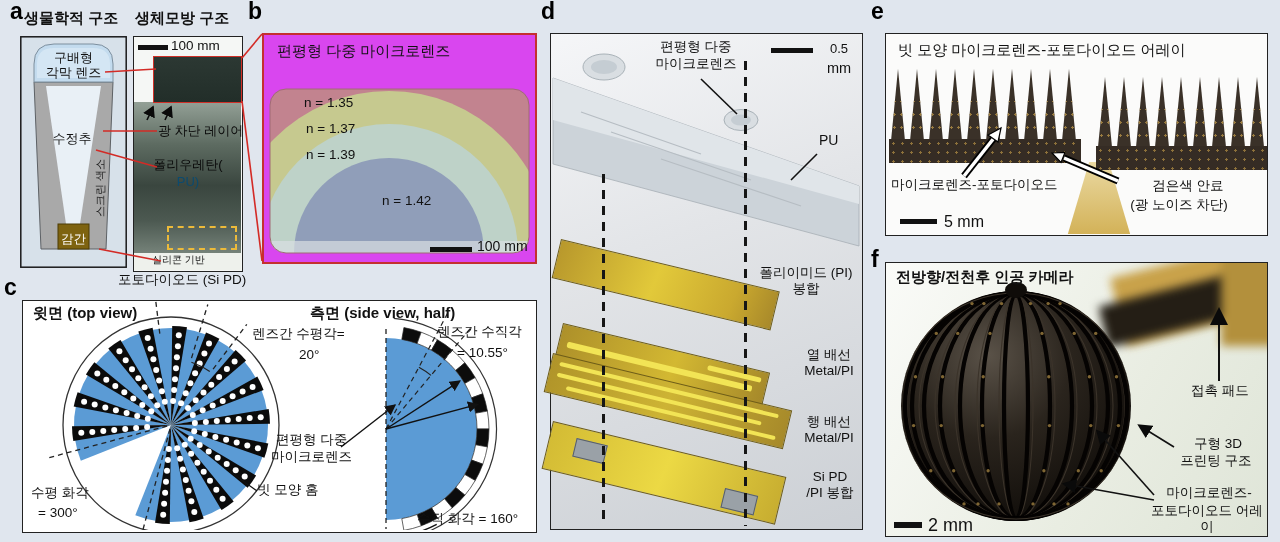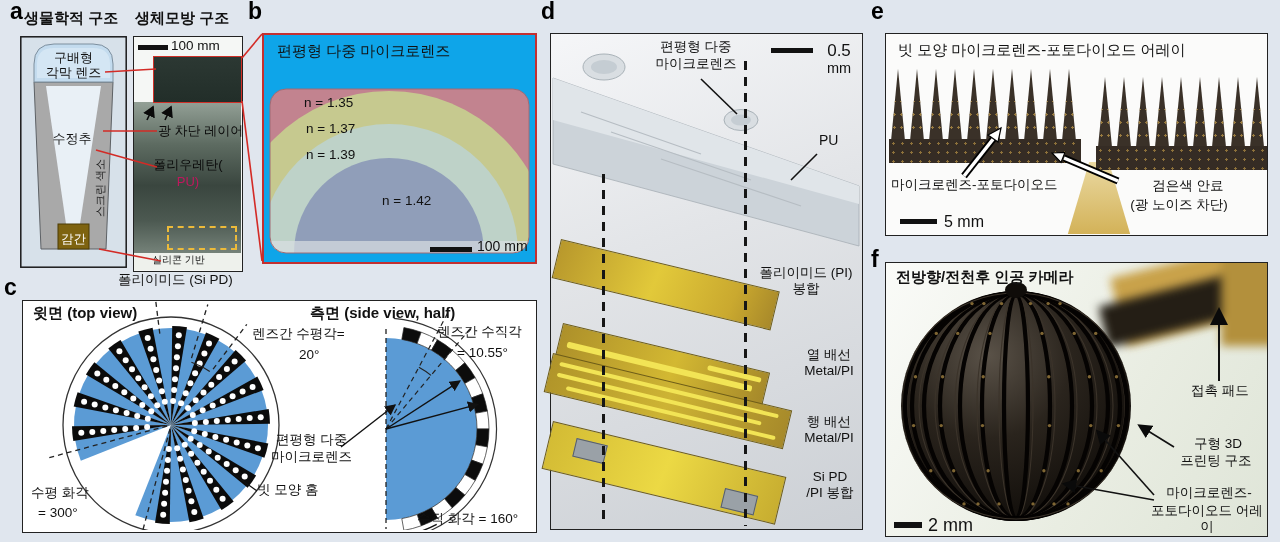--- a/index.html
+++ b/index.html
@@ -48,30 +48,30 @@
     <text x="52" y="107" text-anchor="middle" font-size="13" fill="#111">수정추</text>
     <text x="84" y="152" text-anchor="middle" font-size="11" fill="#222" transform="rotate(-90 84 152)">스크린 색소</text>
     <text x="53.5" y="207" text-anchor="middle" font-size="12.5" fill="#fff">감간</text>
   </svg>
 
   <div class="abs" style="left:133px;top:36px;width:110px;height:236px;border:1.6px solid #222;box-sizing:border-box;background:#f5f7f5;z-index:5">
     <div class="abs" style="left:0;top:65px;width:107px;height:152px;background:linear-gradient(#93a096 0%,#5d6b61 28%,#3a463f 55%,#4c5951 78%,#76837a 100%)"></div>
     <div class="abs" style="left:19px;top:19px;width:89px;height:47px;background:linear-gradient(#2c3833,#222e29);border:1.6px solid #d03028;box-sizing:border-box"></div>
     <div class="lb" style="left:24px;top:86px;font-size:13px;color:#0a0a0a">광 차단 레이어</div>
     <div class="lb ctr" style="left:14px;top:120px;width:80px;font-size:13px;color:#0a0a0a">폴리우레탄(</div>
-    <div class="lb ctr" style="left:14px;top:137px;width:80px;font-size:13px;color:#be185d">PU)</div>
+    <div class="lb ctr" style="left:14px;top:137px;width:80px;font-size:13px;color:#0c4a6e">PU)</div>
     <div class="abs" style="left:33px;top:189px;width:70px;height:24px;border:2px dashed #ecba3a;box-sizing:border-box"></div>
     <div class="abs" style="left:0;top:216px;width:107px;height:17px;background:#eef1ec"></div>
     <div class="lb" style="left:18px;top:217px;font-size:10px">실리콘 기반</div>
     <div class="bar" style="left:4px;top:8px;width:30px;height:5px"></div>
     <div class="lb" style="left:37px;top:1px;font-size:13.5px">100 mm</div>
   </div>
-  <div class="lb" style="left:118px;top:272px;font-size:13.5px">폴리이미드 (Si PD)</div>
-
-  <div class="abs" style="left:262px;top:33px;width:275px;height:231px;background:#0ea5e9;border:2px solid #c43030;box-sizing:border-box;z-index:5">
+  <div class="lb" style="left:118px;top:272px;font-size:13.5px">포토다이오드 (Si PD)</div>
+
+  <div class="abs" style="left:262px;top:33px;width:275px;height:231px;background:#d946ef;border:2px solid #c43030;box-sizing:border-box;z-index:5">
     <svg width="271" height="227" viewBox="0 0 271 227">
       <defs>
           <clipPath id="bc">
             <rect x="6" y="54" width="259" height="164" rx="16"></rect>
           </clipPath>
         </defs>
       <g clip-path="url(#bc)">
         <rect x="6" y="54" width="259" height="164" fill="#c2838f"></rect>
         <circle cx="125" cy="218" r="162" fill="#c6c98f"></circle>
         <circle cx="125" cy="218" r="129" fill="#bed2c8"></circle>
@@ -305,21 +305,21 @@
     </div>
     <div class="gold" style="left:2px;top:387px;width:240px;height:49px;background:linear-gradient(100deg,#d3bb34,#ecd944 50%,#c7ad30)">
       <div class="chip" style="left:26px;top:10px;width:30px;height:17px"></div>
       <div class="chip" style="left:182px;top:24px;width:32px;height:18px"></div>
     </div>
     <div class="dash-v" style="left:51px;top:140px;height:352px"></div>
     <div class="dash-v" style="left:193px;top:27px;height:465px"></div>
     <div class="lb ctr" style="left:95px;top:5px;width:100px">편평형 다중</div>
     <div class="lb ctr" style="left:95px;top:22px;width:100px">마이크로렌즈</div>
     <div class="bar" style="left:220px;top:14px;width:42px;height:5px"></div>
-    <div class="lb ctr" style="left:270px;top:7px;width:36px;font-size:17px">0.5</div>
+    <div class="lb ctr" style="left:270px;top:7px;width:36px;font-size:13px">0.5</div>
     <div class="lb ctr" style="left:270px;top:26px;width:36px;font-size:14.5px">mm</div>
     <div class="lb" style="left:268px;top:98px;font-size:14px">PU</div>
     <div class="lb ctr" style="left:200px;top:231px;width:110px">
       <div>폴리이미드 (PI)</div>
       <div>봉합</div>
     </div>
     <div class="lb ctr" style="left:246px;top:313px;width:64px">
       <div>열 배선</div>
       <div>Metal/PI</div>
     </div>

